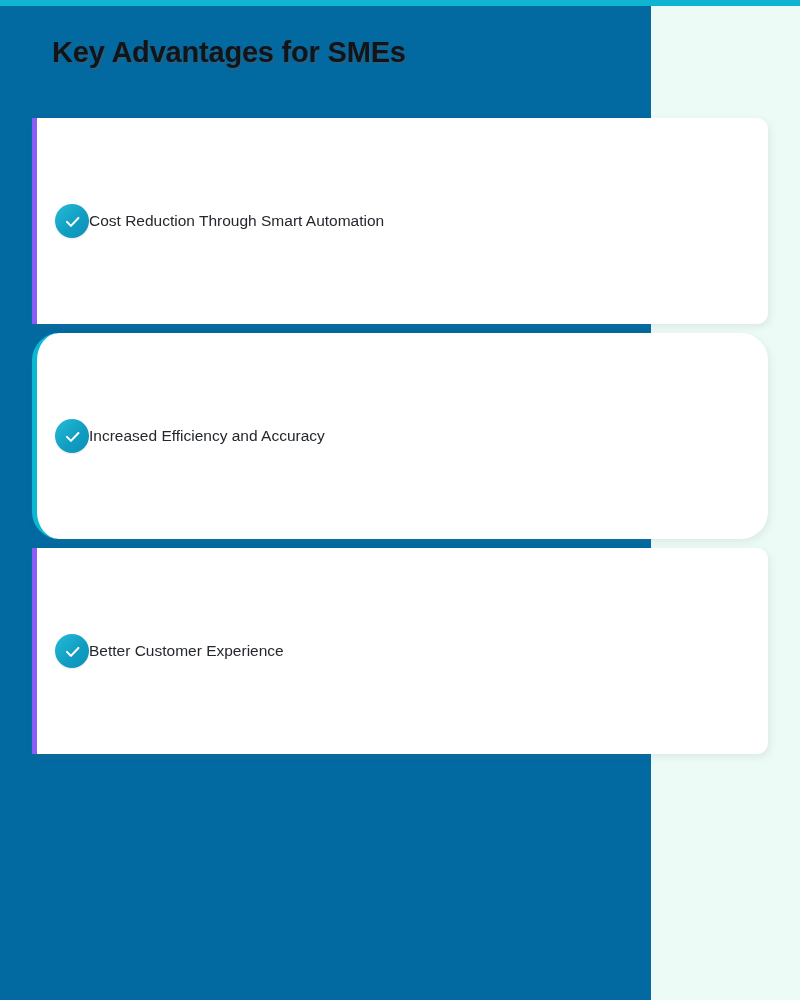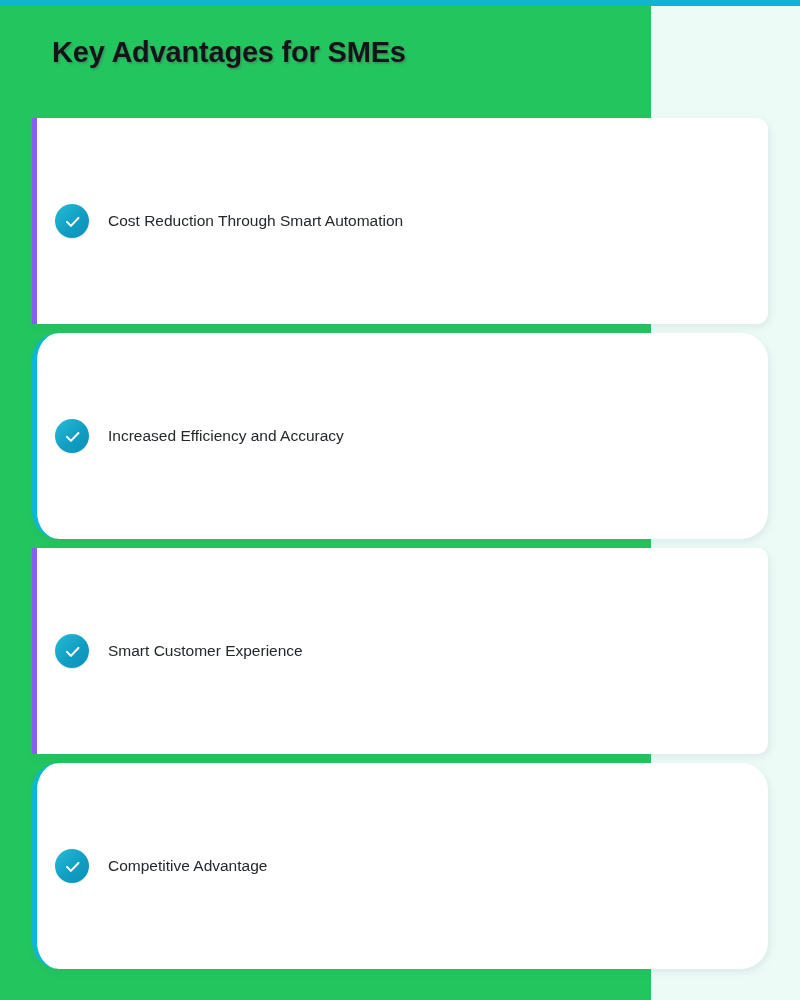--- a/index.html
+++ b/index.html
@@ -23,21 +23,21 @@
     height: 6px;
     background: #0eb4d0;
   }
 
   .page {
     position: absolute;
     top: 6px;
     left: 0;
     width: 651px;
     height: 994px;
-    background: #22c55e;
+    background: #0369a1;
   }
 
   .page-title {
     position: absolute;
     left: 52px;
     top: 30px;
     font-size: 29px;
     font-weight: bold;
     color: #111418;
     letter-spacing: -0.2px;
@@ -87,21 +87,20 @@
     justify-content: center;
     box-shadow: 0 1px 2px rgba(0,0,0,0.10);
   }
   .check-badge svg {
     display: block;
     width: 19px;
     height: 19px;
   }
 
   .card-label {
-    margin-left: 19px;
     font-size: 15.5px;
     color: #24282d;
     font-weight: normal;
     white-space: nowrap;
   }
 </style>
 </head>
 <body>
 
 <div class="top-accent-bar"></div>
@@ -134,29 +133,19 @@
       </div>
     </div>
 
     <div class="card accent-purple">
       <div class="card-inner">
         <span class="check-badge">
           <svg viewBox="0 0 24 24" fill="none" xmlns="http://www.w3.org/2000/svg">
             <path d="M5 12.5L10 17.5L19.5 7.5" stroke="#ffffff" stroke-width="2.6" stroke-linecap="round" stroke-linejoin="round"></path>
           </svg>
         </span>
-        <span class="card-label">Smart Customer Experience</span>
+        <span class="card-label">Better Customer Experience</span>
       </div>
     </div>
 
-    <div class="card accent-cyan">
-      <div class="card-inner">
-        <span class="check-badge">
-          <svg viewBox="0 0 24 24" fill="none" xmlns="http://www.w3.org/2000/svg">
-            <path d="M5 12.5L10 17.5L19.5 7.5" stroke="#ffffff" stroke-width="2.6" stroke-linecap="round" stroke-linejoin="round"></path>
-          </svg>
-        </span>
-        <span class="card-label">Competitive Advantage</span>
-      </div>
-    </div>
 
   </div>
 </div>
 
 </body></html>

